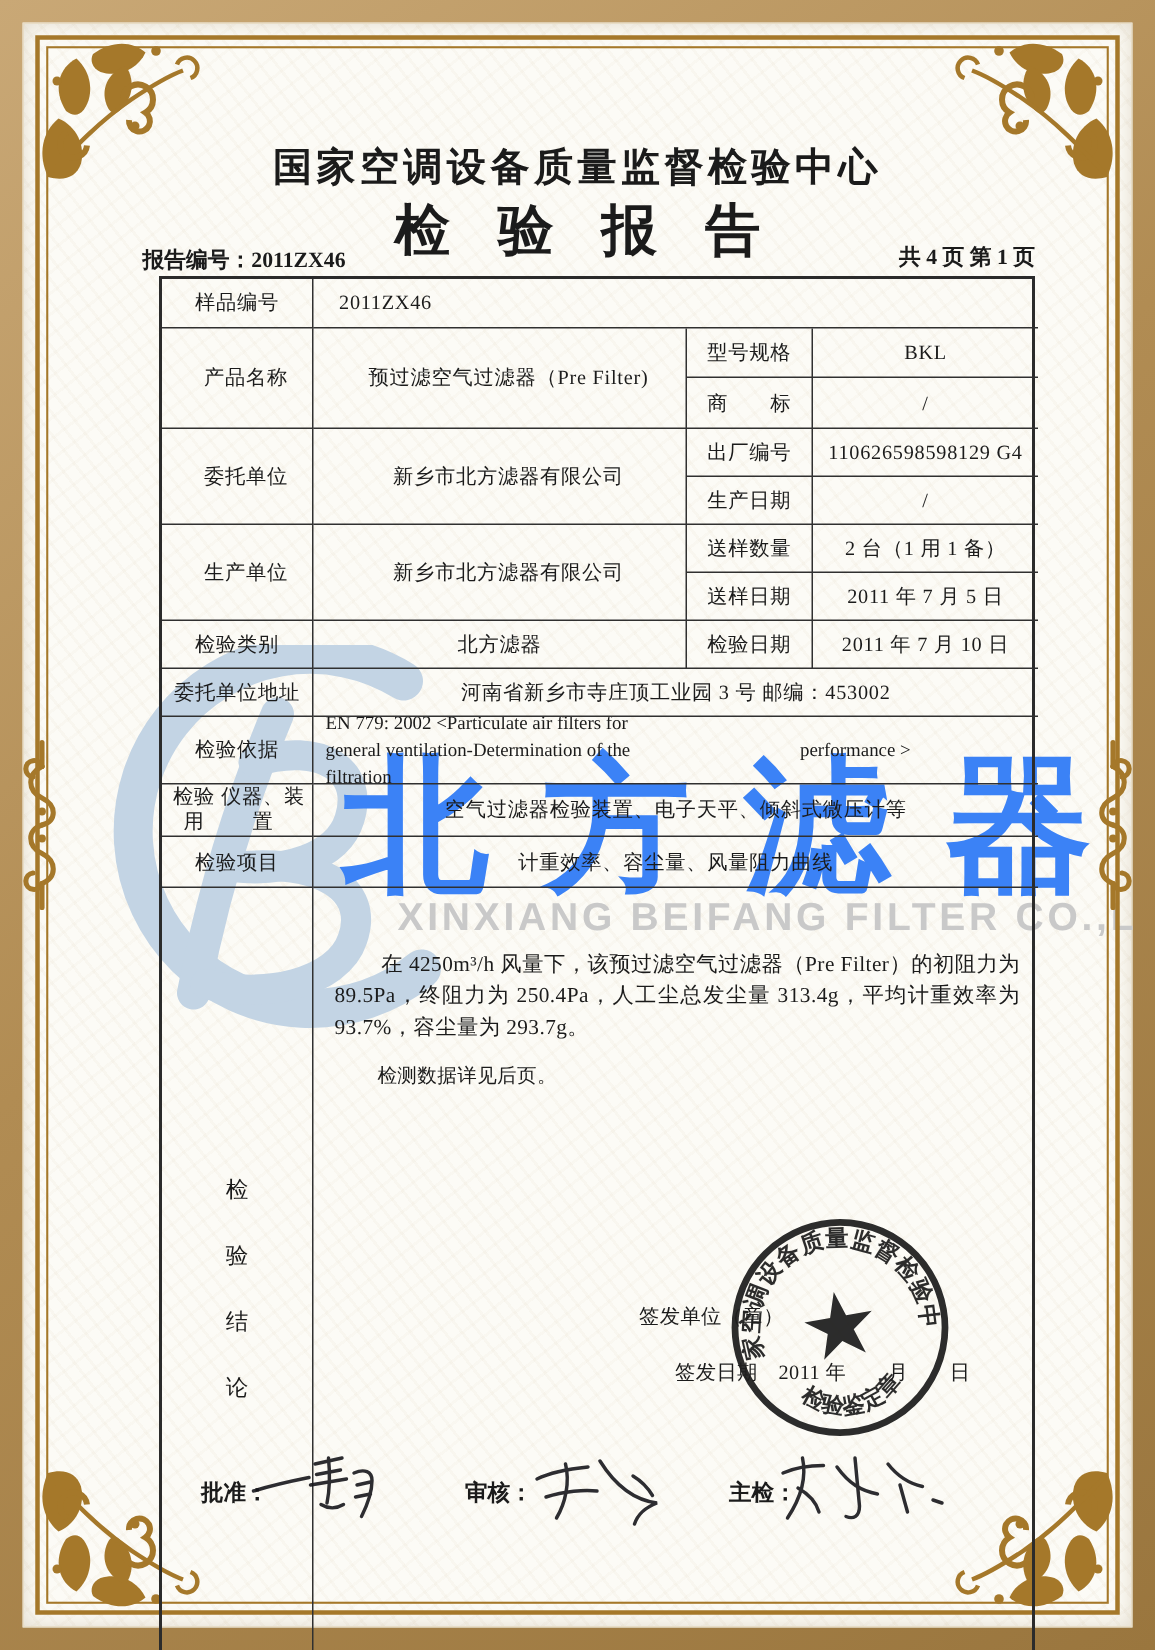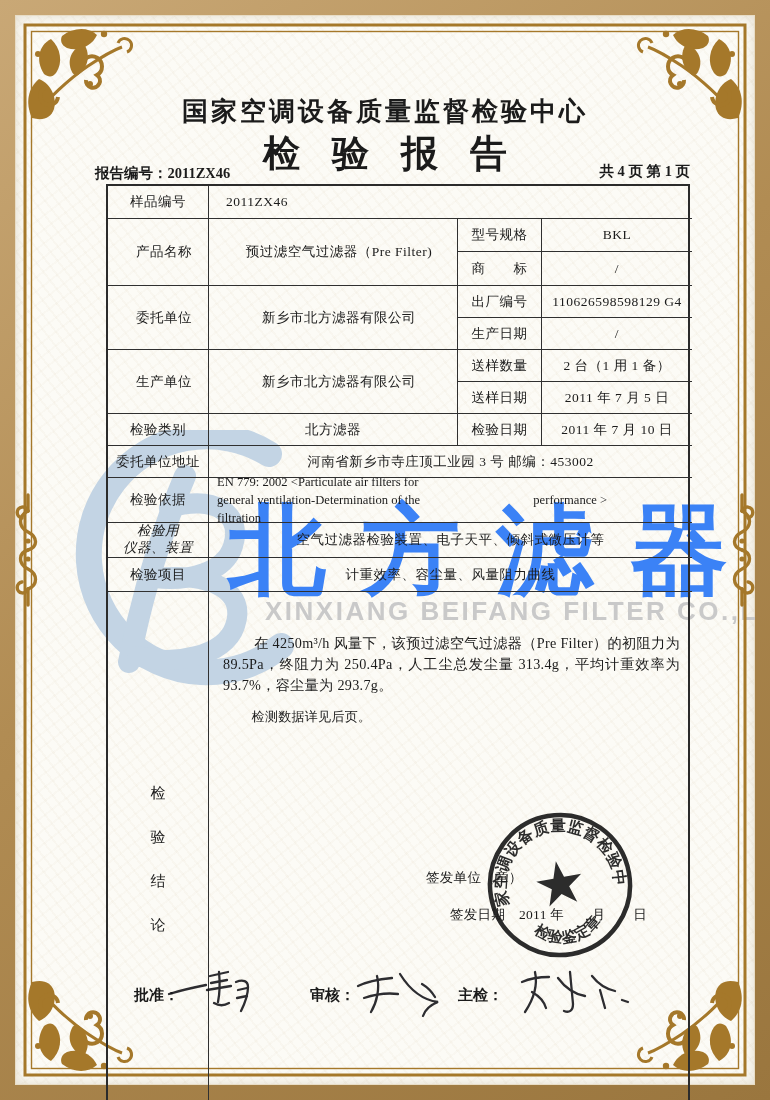--- a/index.html
+++ b/index.html
@@ -54,35 +54,35 @@
     padding:1px 4px;box-sizing:border-box;overflow:hidden;letter-spacing:.5px;
   }
   .lastcol{border-right:none;}
   .lastrow{border-bottom:none;}
   .rs2{grid-row:span 2;padding-left:16px;}
   .cs3{grid-column:span 3;}
   .left{justify-content:flex-start;text-align:right;padding-left:17px;}
   .basis-cell{flex-direction:row;justify-content:center;font-size:12.6px;letter-spacing:0;line-height:1.45;}
   .basis-cell .l1{width:100%;text-align:left;padding-left:4px;}
   .basis-cell .l2{width:100%;text-align:center;}
-  .two-line{flex-direction:column;line-height:1.25;font-style:italic;}
+  .two-line{flex-direction:row;line-height:1.25;}
   
   .concl-label{flex-direction:column;gap:25px;font-size:15px;letter-spacing:0;}
   .concl-cell{
     display:block;position:relative;text-align:left;padding:0;letter-spacing:.3px;
   }
   .concl-p1{margin:41px 12px 0 14px;text-indent:2.2em;line-height:21px;font-size:14.2px;text-align:justify;}
   .concl-p2{margin:4px 0 0 14px;text-indent:2.2em;line-height:33px;font-size:13px;}
   .issue-unit{position:absolute;left:217px;top:277px;font-size:13.5px;}
   .issue-date{position:absolute;left:241px;top:314px;font-size:13.5px;}
   .stamp{position:absolute;left:264px;top:206px;transform:rotate(-10deg);opacity:.93;}
   .stamp text{font-family:"Liberation Serif","DejaVu Serif",serif;font-weight:bold;fill:#1d1d1d;}
   
   .sigrow-label{position:absolute;font-size:15px;font-weight:bold;top:986px;}
-  .lab-approve{left:134px;} .lab-review{left:310px;} .lab-chief{left:458px;}
+  .lab-approve{left:134px;} .lab-review{left:310px;} .lab-chief{left:486px;}
   .sig{position:absolute;top:966px;}
   .sig-1{left:166px;} .sig-2{left:352px;} .sig-3{left:518px;}
 </style>
 </head>
 <body>
 
 <div class="paper"></div>
 
 <div class="wm-layer">
   <svg class="wm-logo" width="300" height="270" viewBox="0 0 300 270">

